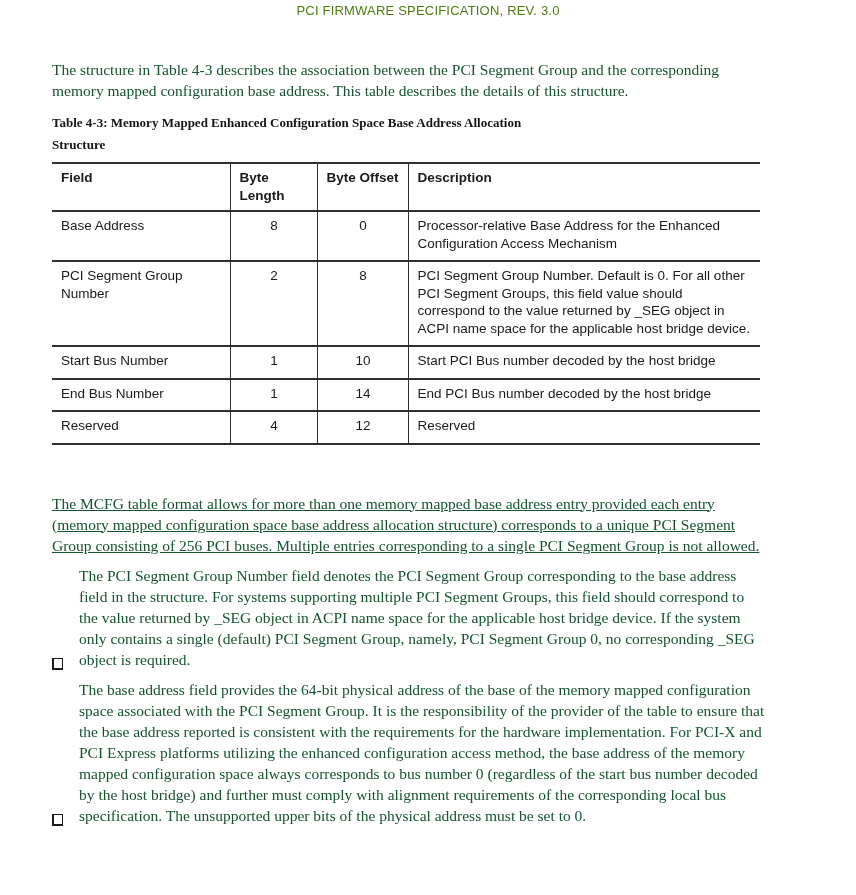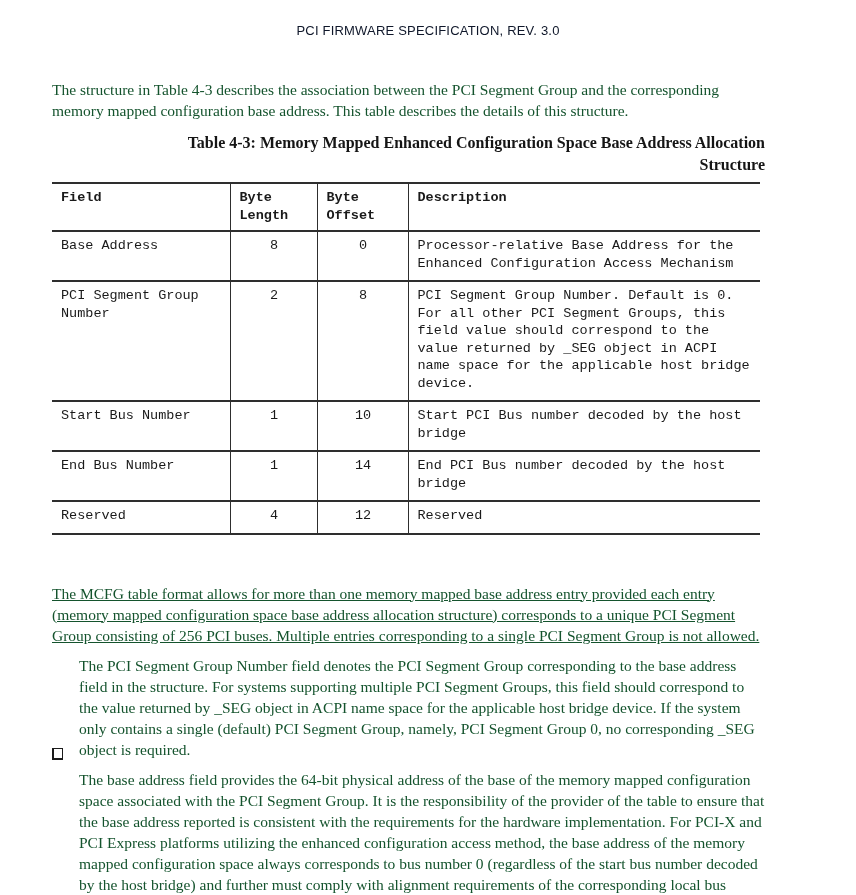--- a/index.html
+++ b/index.html
@@ -5,42 +5,42 @@
   * { margin: 0; padding: 0; box-sizing: border-box; }
   html, body { background: #ffffff; }
   body {
     width: 856px; height: 895px; overflow: hidden;
     font-family: "Liberation Serif", serif;
     color: #1c1c1c;
   }
   .page { position: relative; width: 856px; height: 895px; background: #fff; }
 
   .running-header {
-    padding-top: 23px;
+    padding-top: 3px;
     text-align: center;
     font-family: "Liberation Sans", sans-serif;
     font-size: 13px;
     letter-spacing: 0.2px;
-    color: #0f172a;
+    color: #4d7c0f;
   }
 
   .content { margin-left: 52px; width: 713px; }
 
   .body-par {
     font-size: 15.5px;
     line-height: 21px;
     color: #14532d;
   }
   .intro-par { margin-top: 41px; }
 
   .table-caption {
     margin-top: 11px;
-    text-align: right;
+    text-align: left;
     font-weight: bold;
-    font-size: 16px;
+    font-size: 13px;
     line-height: 22px;
     color: #151515;
   }
   .table-caption .cap-line { display: block; }
 
   table.spec-table {
     margin-top: 6px;
     width: 708px;
     border-collapse: collapse;
     table-layout: fixed;
@@ -48,21 +48,20 @@
     font-size: 13.5px;
     line-height: 17.5px;
     color: #1a1a1a;
     border-bottom: 2px solid #2e2e2e;
   }
   table.spec-table th, table.spec-table td {
     border-top: 2px solid #2e2e2e;
     vertical-align: top;
     text-align: left;
     padding: 5px 8px 8px 9px;
-    font-family: Liberation Mono, monospace;
   }
   table.spec-table th + th, table.spec-table td + td {
     border-left: 1.5px solid #2e2e2e;
   }
   table.spec-table th { font-weight: bold; padding-bottom: 6px; }
   table.spec-table .num { text-align: center; }
 
   .mcfg-par { margin-top: 48px; text-decoration: underline; }
 
   .bullet-item {

